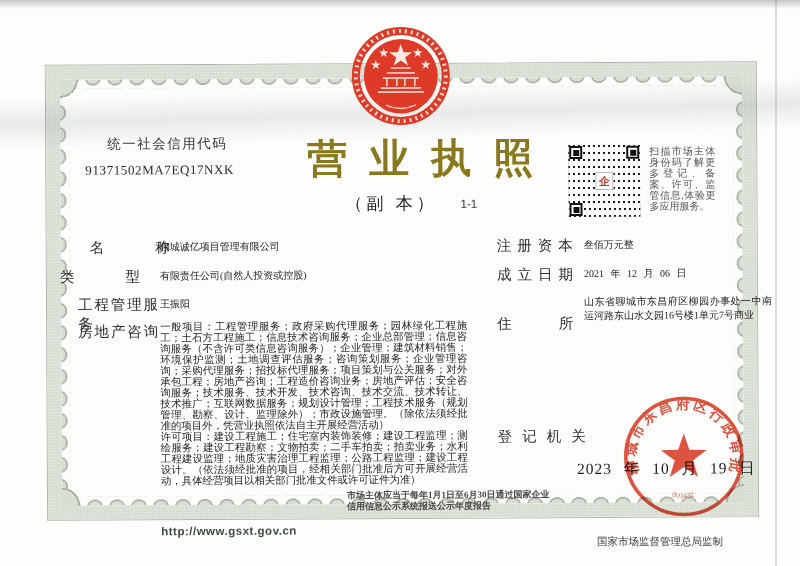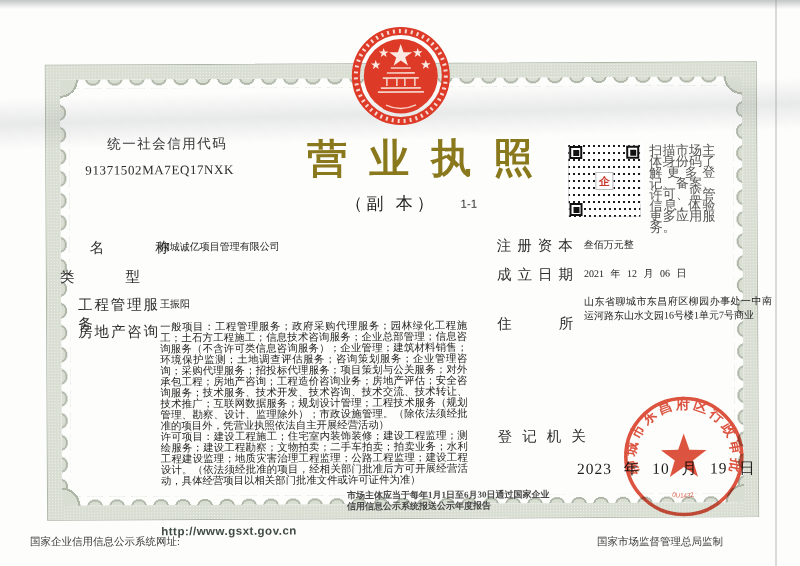--- a/index.html
+++ b/index.html
@@ -57,22 +57,22 @@
       background:
         repeating-linear-gradient(90deg,#1b1b1b 0 2px,#fff 2px 5px),
         repeating-linear-gradient(0deg,#1b1b1b 0 2px,#fff 2px 7px);
       background-blend-mode:lighten;outline:3px solid #fff;}
   .finder{position:absolute;width:13px;height:13px;border:2.5px solid #111;background:#fff;box-sizing:border-box;}
   .finder::after{content:"";position:absolute;inset:1.5px;background:#111;}
   .finder.f1{left:1px;top:1px;} .finder.f2{right:1px;top:1px;} .finder.f3{left:1px;bottom:1px;}
   .qr-logo{position:absolute;left:27px;top:27px;width:18px;height:18px;background:#fff;border:1px solid #bbb;
            box-sizing:border-box;display:flex;align-items:center;justify-content:center;
            font-size:11px;color:#c9382a;font-weight:bold;}
-  .qr-note{position:absolute;left:650px;top:147px;width:66px;font-size:13px;line-height:11px;
-           color:#555;text-align:justify;font-family:Liberation Mono, monospace;}
+  .qr-note{position:absolute;left:650px;top:147px;width:66px;font-size:10px;line-height:11px;
+           color:#555;text-align:justify;}
 
   
   .jl{display:inline-block;text-align:justify;text-align-last:justify;vertical-align:top;}
   .lab{position:absolute;font-size:14.5px;color:#2e2e2e;}
   .val{position:absolute;font-size:10px;color:#1c1c1c;}
   .w80{width:80px;} .w76{width:76px;} .w88{width:88px;}
   .scope{position:absolute;left:160px;top:320px;width:307px;font-size:10.4px;line-height:11px;
          text-align:justify;color:#1e1e1e;z-index:3;}
   .scope p{margin:0;}
   .addr{width:188px;font-size:10px;line-height:13.5px;text-align:justify;}
@@ -151,20 +151,21 @@
       <div class="finder f2"></div>
       <div class="finder f3"></div>
       <div class="qr-logo">企</div>
     </div>
     <div class="qr-note">扫描市场主体身份码了解更多登记、备案、许可、监管信息,体验更多应用服务。</div>
 
     <div class="lab" style="left:90px;top:237px;"><span class="jl w80">名称</span></div>
     <div class="val" style="left:160px;top:239px;">聊城诚亿项目管理有限公司</div>
 
     <div class="lab" style="left:60px;top:266px;"><span class="jl w80">类型</span></div>
+    <div class="val" style="left:160px;top:268px;">有限责任公司(自然人投资或控股)</div>
 
     <div class="lab" style="left:78px;top:294px;"><span class="jl w80">工程管理服务</span></div>
     <div class="val" style="left:160px;top:296px;">王振阳</div>
 
     <div class="lab" style="left:78px;top:321px;"><span class="jl w80">房地产咨询</span></div>
     <div class="scope">
       <p>一般项目：工程管理服务；政府采购代理服务；园林绿化工程施工；土石方工程施工；信息技术咨询服务；企业总部管理；信息咨询服务（不含许可类信息咨询服务）；企业管理；建筑材料销售；环境保护监测；土地调查评估服务；咨询策划服务；企业管理咨询；采购代理服务；招投标代理服务；项目策划与公关服务；对外承包工程；房地产咨询；工程造价咨询业务；房地产评估；安全咨询服务；技术服务、技术开发、技术咨询、技术交流、技术转让、技术推广；互联网数据服务；规划设计管理；工程技术服务（规划管理、勘察、设计、监理除外）；市政设施管理。（除依法须经批准的项目外，凭营业执照依法自主开展经营活动）</p>
       <p>许可项目：建设工程施工；住宅室内装饰装修；建设工程监理；测绘服务；建设工程勘察；文物拍卖；二手车拍卖；拍卖业务；水利工程建设监理；地质灾害治理工程监理；公路工程监理；建设工程设计。（依法须经批准的项目，经相关部门批准后方可开展经营活动，具体经营项目以相关部门批准文件或许可证件为准）</p>
     </div>
 
@@ -192,17 +193,16 @@
       <polygon fill="#d8402a" points="62,39 67.6,55.2 84.8,55.6 71.1,66 76.1,82.4 62,72.6 47.9,82.4 52.9,66 39.2,55.6 56.4,55.2"></polygon>
       <text font-size="6.5" fill="#d8402a" opacity=".85" font-family="Liberation Sans, sans-serif">
         <textPath href="#sealBottom" startOffset="30%">0U1432</textPath>
       </text>
     </svg>
 
     <div class="gsxt-url">http://www.gsxt.gov.cn</div>
     <div class="annual-note">市场主体应当于每年1月1日至6月30日通过国家企业信用信息公示系统报送公示年度报告</div>
   </div>
 
-  <div class="foot fl">国家企业信用信息公示系统网址:</div>
   <div class="foot fr">国家市场监督管理总局监制</div>
 
   <div class="scan-edge"></div>
 </div>
 
 </body></html>

